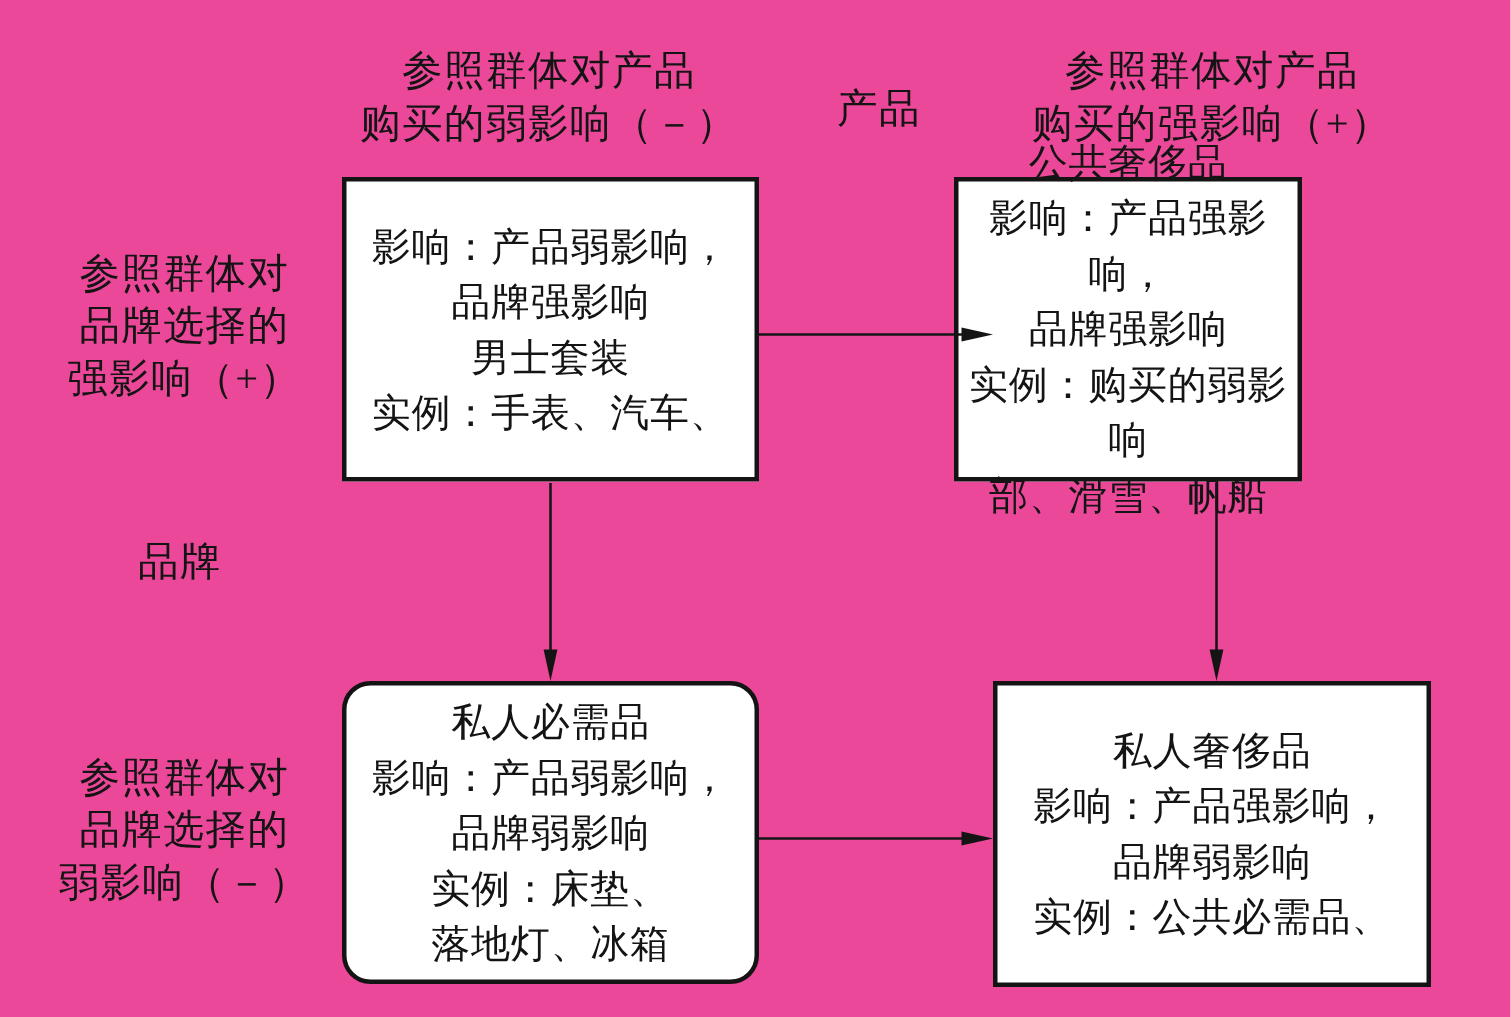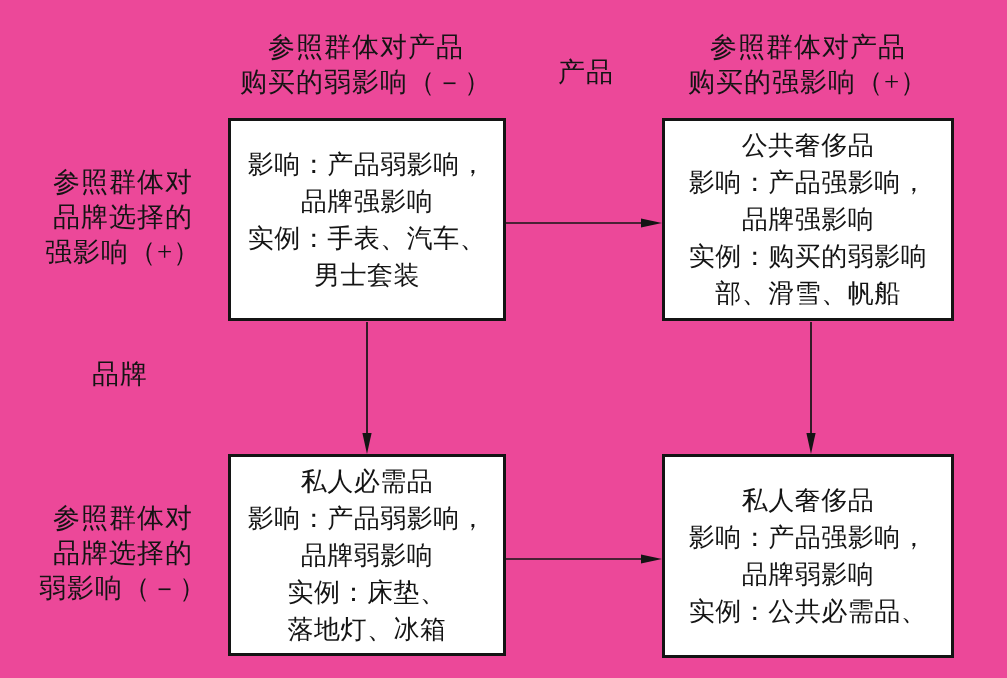--- a/index.html
+++ b/index.html
@@ -15,22 +15,22 @@
   .quad{
     position:absolute;
     border:3px solid #141414;
     background:#ffffff;
     display:flex;flex-direction:column;justify-content:center;
     text-align:center;
     font-size:26px;line-height:37px;letter-spacing:0.5px;
     box-sizing:border-box;
   }
   .quad-tl{left:228px;top:118px;width:278px;height:203px;}
-  .quad-tr{left:662px;top:118px;width:292px;height:203px;}
-  .quad-bl{left:228px;top:454px;width:278px;height:202px;}
+  .quad-tr{left:636px;top:118px;width:232px;height:203px;}
+  .quad-bl{left:228px;top:454px;width:278px;height:202px;border-radius:19px;}
   .quad-br{left:662px;top:454px;width:292px;height:204px;}
   .hdr-top-left{left:216px;top:30px;width:300px;}
   .hdr-axis-product{left:531px;top:55px;width:110px;}
   .hdr-top-right{left:658px;top:30px;width:300px;}
   .hdr-left-top{left:23px;top:165px;width:200px;}
   .hdr-axis-brand{left:45px;top:357px;width:150px;}
   .hdr-left-bottom{left:23px;top:501px;width:200px;}
   .arrows{position:absolute;left:0;top:0;pointer-events:none;}
 </style>
 </head>
@@ -60,22 +60,22 @@
 
   <div class="lbl hdr-left-bottom">
     <div>参照群体对</div>
     <div>品牌选择的</div>
     <div>弱影响（－）</div>
   </div>
 
   <div class="quad quad-tl">
     <div>影响：产品弱影响，</div>
     <div>品牌强影响</div>
+    <div>男士套装</div>
     <div>实例：手表、汽车、</div>
-    <div>男士套装</div>
   </div>
 
   <div class="quad quad-tr">
     <div>公共奢侈品</div>
     <div>影响：产品强影响，</div>
     <div>品牌强影响</div>
     <div>实例：购买的弱影响</div>
     <div>部、滑雪、帆船</div>
   </div>
 

